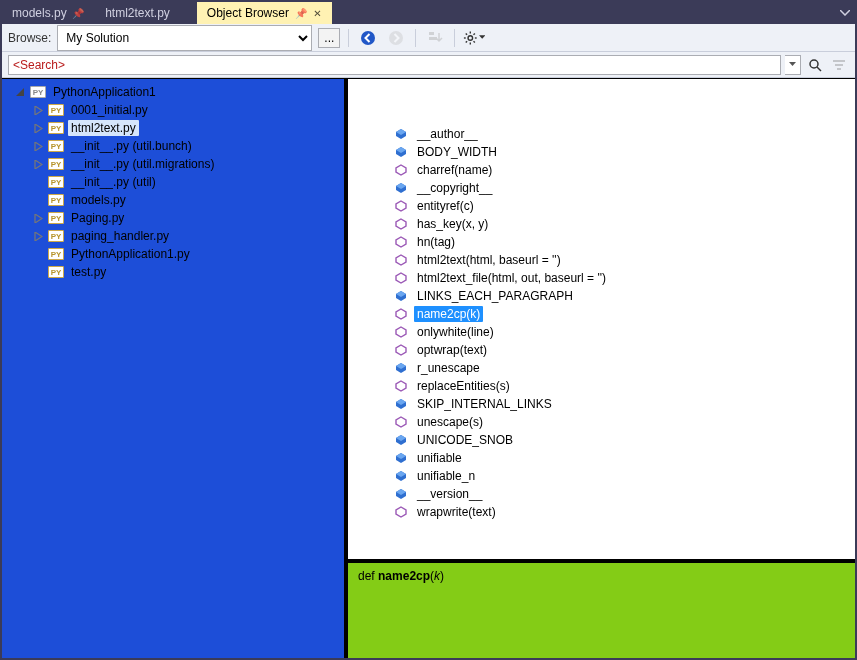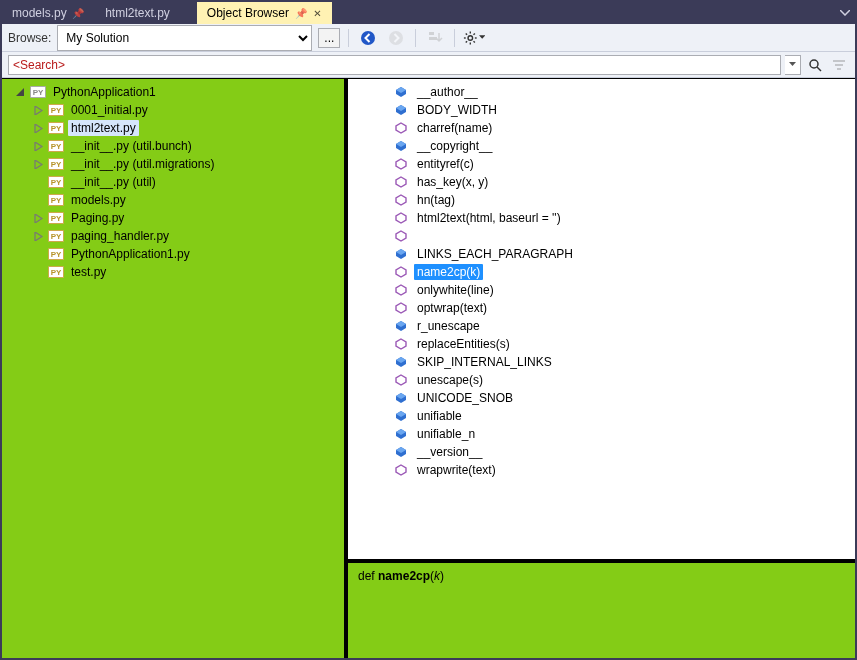--- a/index.html
+++ b/index.html
@@ -92,29 +92,30 @@
     font: inherit;
     padding: 0 4px;
     color: #b91c1c;
   }
   .searchbar .dd { width:16px; height:20px; border:1px solid #abadb3; border-left:none; background:#fff; display:flex;align-items:center;justify-content:center; }
   .searchbar .sicon { width:20px; height:20px; display:flex;align-items:center;justify-content:center; cursor:pointer; }
   
   .main { flex:1; display:flex; overflow:hidden; border-top: 1px solid #000; }
   .left-pane {
     width: 346px;
-    background:#84cc16;
+    background:#1d4ed8;
     overflow:auto;
     border-right: 4px solid #000;
   }
   .right-wrap { flex:1; display:flex; flex-direction:column; }
   .right-pane {
     flex:1;
     background:#fff;
     overflow:auto;
+    margin-top:42px;
   }
   .detail-pane {
     height: 99px;
     border-top: 4px solid #000;
     background:#84cc16;
     padding: 6px 10px;
   }
   .detail-pane .sig { color:#000; }
   .detail-pane .sig .kw { }
   .detail-pane .sig .fn { font-weight:bold; }
@@ -453,20 +454,21 @@
                 </svg>
               </span>
               <span class="mlabel">html2text(html, baseurl = '')</span>
             </div>
             <div class="member-row">
               <span class="mico">
                 <svg width="12" height="12" viewBox="0 0 12 12">
                   <polygon points="6,1 11,4 11,8 6,11 1,8 1,4" fill="none" stroke="#9b59b6" stroke-width="1.4"></polygon>
                 </svg>
               </span>
+              <span class="mlabel">html2text_file(html, out, baseurl = '')</span>
             </div>
             <div class="member-row">
               <span class="mico">
                 <svg width="12" height="12" viewBox="0 0 12 12">
                   <polygon points="6,1 11,4 11,8 6,11 1,8 1,4" fill="#2f6fd0"></polygon>
                   <polygon points="6,1 11,4 6,7 1,4" fill="#6aa6f0"></polygon>
                 </svg>
               </span>
               <span class="mlabel">LINKS_EACH_PARAGRAPH</span>
             </div>

